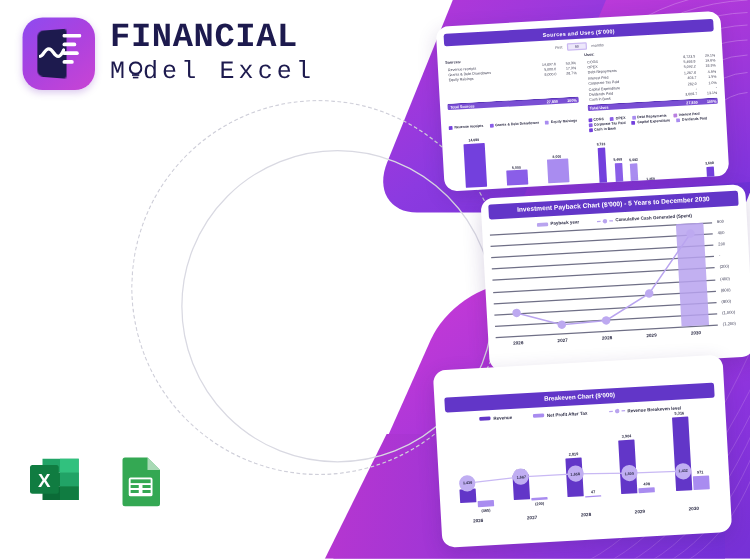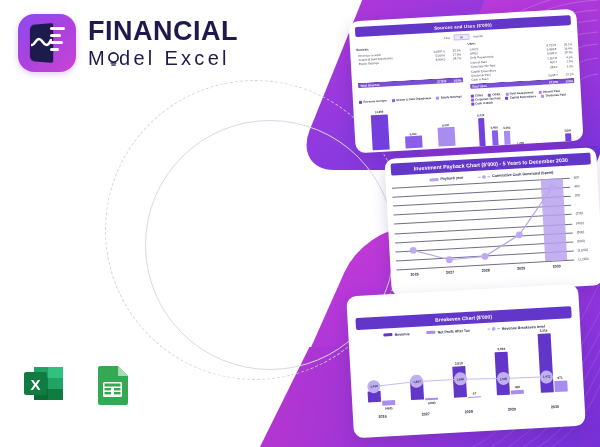--- a/index.html
+++ b/index.html
@@ -83,21 +83,21 @@
   .logo-lines { position:absolute; right:11px; top:13px; width:15px; }
   .logo-lines i {
     display:block; height:3px; border-radius:2px;
     background:#ffffff; margin-bottom:4px;
   }
   .logo-lines i:nth-child(1){ width:15px; }
   .logo-lines i:nth-child(2){ width:11px; }
   .logo-lines i:nth-child(3){ width:13px; }
   .logo-lines i:nth-child(4){ width:9px; }
 
-  .brand-text { line-height:1; }
+  .brand-text { line-height:1;font-family:Liberation Mono, monospace; }
   .brand-top {
     font-size:27px; font-weight:bold; letter-spacing:.5px;
     color:#1d1a4e;
   }
   .brand-sub {
     font-size:20px; color:#1d1a4e; letter-spacing:3.3px;
     margin-top:3px; position:relative; display:inline-block;
   }
   .brand-sub .bulb {
     display:inline-block; width:11px; position:relative; vertical-align:baseline;

